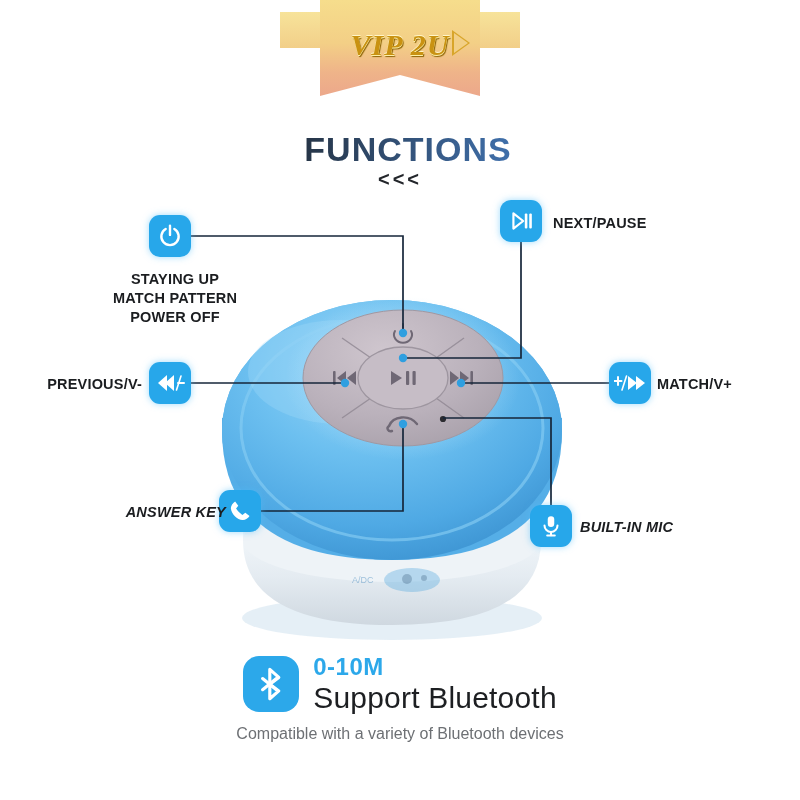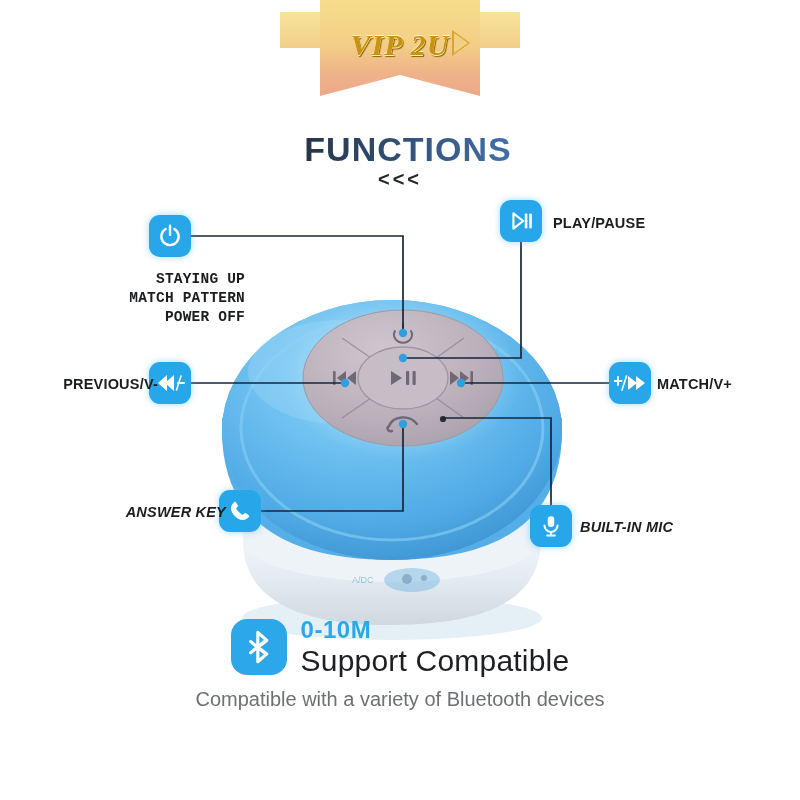--- a/index.html
+++ b/index.html
@@ -142,25 +142,25 @@
   .label {
     position: absolute;
     font-size: 14.5px;
     font-weight: bold;
     color: #1b1d20;
     letter-spacing: .2px;
     z-index: 4;
     white-space: nowrap;
     line-height: 19px;
   }
-  .label.center { text-align: right; font-family: Liberation Mono, monospace; }
+  .label.center { text-align: center; }
   .label.right  { text-align: right; }
 
   
-  .bt-block { position: absolute; left: 0; top: 618px; width: 800px; z-index: 4; }
+  .bt-block { position: absolute; left: 0; top: 655px; width: 800px; z-index: 4; }
   .bt-row {
     display: flex;
     align-items: center;
     justify-content: center;
     gap: 14px;
   }
   .bt-badge {
     width: 56px; height: 56px;
     border-radius: 16px;
     background: #2ca8ea;
@@ -175,21 +175,21 @@
     margin-bottom: 4px;
   }
   .bt-title {
     font-size: 30px;
     color: #1d1f22;
     letter-spacing: .2px;
   }
   .bt-note {
     margin-top: 12px;
     text-align: center;
-    font-size: 20px;
+    font-size: 16px;
     color: #6d7074;
   }
 </style>
 </head>
 <body>
 
 <div id="page">
 
   <div class="banner-wing left"></div>
   <div class="banner-wing right"></div>
@@ -327,31 +327,31 @@
     <div>POWER OFF</div>
   </div>
 
   <div class="chip" style="left:500px; top:200px;">
     <svg width="26" height="26" viewBox="0 0 24 24">
       <polygon points="5,5 14,12 5,19" fill="none" stroke="#ffffff" stroke-width="2" stroke-linejoin="round"></polygon>
       <rect x="15.5" y="5" width="2.4" height="14" rx="1" fill="#ffffff"></rect>
       <rect x="19.6" y="5" width="2.4" height="14" rx="1" fill="#ffffff"></rect>
     </svg>
   </div>
-  <div class="label" style="left:553px; top:214px;">PLAY/PAUSE</div>
+  <div class="label" style="left:553px; top:214px;">NEXT/PAUSE</div>
 
   <div class="chip" style="left:149px; top:362px;">
     <svg width="30" height="26" viewBox="0 0 30 24">
       <polygon points="12,4 12,20 3,12" fill="#ffffff"></polygon>
       <polygon points="19,4 19,20 10,12" fill="#ffffff"></polygon>
       <line x1="21.5" y1="19" x2="26" y2="5" stroke="#ffffff" stroke-width="1.6" stroke-linecap="round"></line>
       <line x1="23" y1="12" x2="29" y2="12" stroke="#ffffff" stroke-width="2" stroke-linecap="round"></line>
     </svg>
   </div>
-  <div class="label right" style="left:6px; top:375px; width:142px;padding-left:10px;">PREVIOUS/V-</div>
+  <div class="label right" style="left:0px; top:375px; width:142px;">PREVIOUS/V-</div>
 
   <div class="chip" style="left:609px; top:362px;">
     <svg width="32" height="26" viewBox="0 0 32 24">
       <line x1="4" y1="6" x2="4" y2="14" stroke="#ffffff" stroke-width="2" stroke-linecap="round"></line>
       <line x1="0.5" y1="10" x2="7.5" y2="10" stroke="#ffffff" stroke-width="2" stroke-linecap="round"></line>
       <line x1="8" y1="19" x2="12.5" y2="5" stroke="#ffffff" stroke-width="1.6" stroke-linecap="round"></line>
       <polygon points="14,5 23,12 14,19" fill="#ffffff"></polygon>
       <polygon points="22,5 31,12 22,19" fill="#ffffff"></polygon>
     </svg>
   </div>
@@ -379,19 +379,19 @@
     <div class="bt-row">
       <div class="bt-badge">
         <svg width="36" height="36" viewBox="0 0 24 24">
           <path d="M11.2 2.2 L17.2 7.6 L11.2 12.2 L11.2 2.2 Z M11.2 12.2 L17.2 16.6 L11.2 21.8 L11.2 12.2 Z" fill="none" stroke="#ffffff" stroke-width="2.1" stroke-linejoin="round" stroke-linecap="round"></path>
           <line x1="6.4" y1="8.4" x2="15.6" y2="15.8" stroke="#ffffff" stroke-width="2.1" stroke-linecap="round"></line>
           <line x1="6.4" y1="15.8" x2="15.6" y2="8.4" stroke="#ffffff" stroke-width="2.1" stroke-linecap="round"></line>
         </svg>
       </div>
       <div class="bt-texts">
         <div class="bt-range">0-10M</div>
-        <div class="bt-title">Support Compatible</div>
+        <div class="bt-title">Support Bluetooth</div>
       </div>
     </div>
     <div class="bt-note">Compatible with a variety of Bluetooth devices</div>
   </div>
 
 </div>
 
 </body></html>

